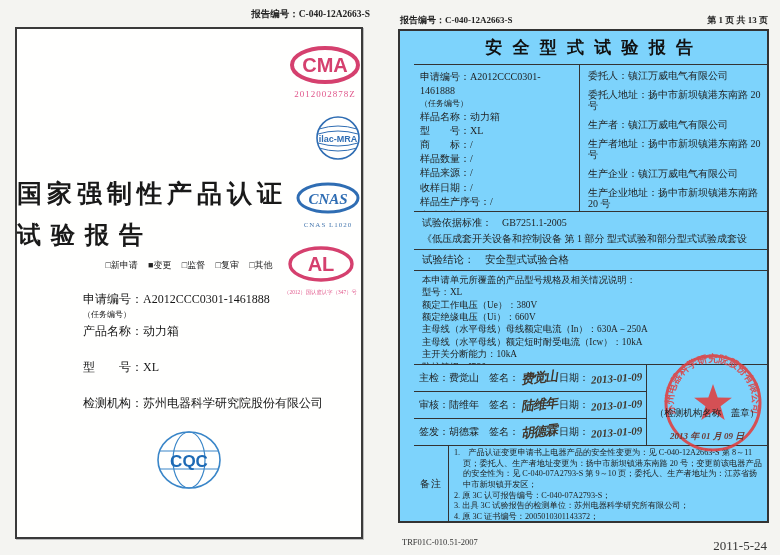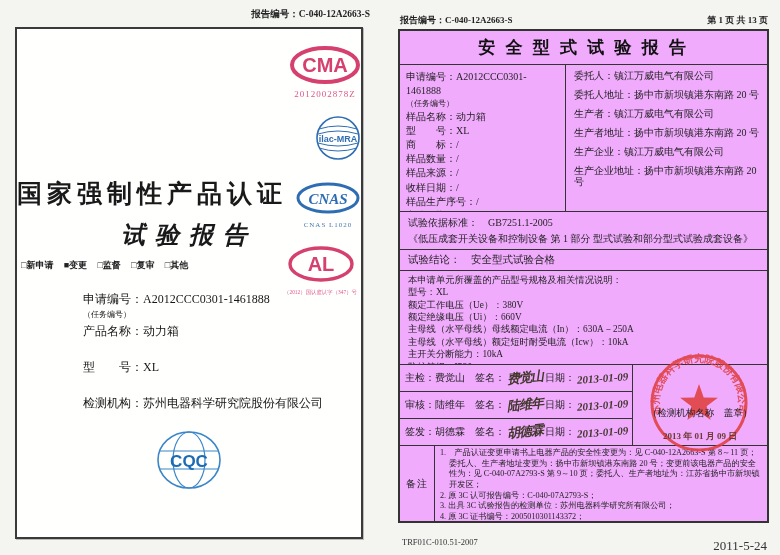--- a/index.html
+++ b/index.html
@@ -14,37 +14,37 @@
     font-size:9.5px;font-weight:bold;color:#222;}
   .left-page{position:absolute;left:15px;top:27px;width:344px;height:508px;
     background:#fffffe;border:2px solid #3a3a3a;box-shadow:1px 1px 0 #bbb;}
   .logo-row{display:flex;justify-content:center;align-items:flex-end;gap:16px;margin-top:16px;flex-direction:column;}
   .logo-block{text-align:center;}
   .logo-caption-red{font-size:9px;color:#e0558a;letter-spacing:1px;margin-top:0;}
   .logo-caption-tiny-red{font-size:6px;color:#e0558a;margin-top:1px;transform:scale(.9);}
   .logo-caption-blue{font-size:7px;color:#4a7ab0;margin-top:0px;letter-spacing:1px;}
   .lp-title1{position:absolute;top:148px;width:100%;
     font-size:25px;letter-spacing:5px;font-weight:600;color:#191919;}
-  .lp-title2{position:absolute;top:190px;width:100%;text-align:center;
-    font-size:24px;letter-spacing:10px;font-weight:600;color:#191919;font-style:italic;}
-  .lp-checkline{position:absolute;top:230px;width:100%;text-align:left;
-    font-size:9px;color:#222;font-weight:bold;}
+  .lp-title2{position:absolute;top:190px;width:100%;
+    font-size:24px;letter-spacing:10px;font-weight:600;color:#191919;}
+  .lp-checkline{position:absolute;top:230px;width:100%;text-align:center;
+    font-size:9px;color:#222;}
   .lp-checkline span{margin:0 4px;}
   .lp-fields{position:absolute;left:66px;top:262px;font-size:12px;color:#161616;}
   .lp-task-no{font-size:8px;margin-top:1px;}
   .lp-field-product{margin-top:3px;}
   .lp-field-model{margin-top:19px;}
   .lp-field-agency{margin-top:19px;}
   .cqc-wrap{position:absolute;top:400px;width:100%;display:flex;justify-content:center;}
   
   .rp-header{position:absolute;top:14px;left:400px;width:368px;display:flex;
     justify-content:space-between;font-size:9px;font-weight:bold;color:#222;}
   .rp-table{position:absolute;left:398px;top:29px;width:371px;height:494px;
-    background:#f0abfc;border:2px solid #333;box-sizing:border-box;
-    display:flex;flex-direction:column;}
+    background:#7dd3fc;border:2px solid #333;box-sizing:border-box;
+    display:flex;flex-direction:column;padding-left:14px;}
   .row-title{height:33px;flex:0 0 33px;border-bottom:1.6px solid #333;display:flex;
     align-items:center;justify-content:center;font-size:17px;font-weight:bold;
     letter-spacing:3px;color:#111;}
   .row-info{flex:0 0 146px;display:flex;border-bottom:1.6px solid #333;overflow:hidden;}
   .info-left{width:166px;border-right:1.6px solid #333;padding:5px 5px 0 6px;
     font-size:10px;line-height:1.42;box-sizing:border-box;}
   .info-left div:nth-child(2){font-size:8px;}
   .info-right{flex:1;padding:5px 6px 0 8px;font-size:10px;line-height:1.1;}
   .info-right div{margin-bottom:8px;}
   .row-standard{flex:0 0 38px;border-bottom:1.6px solid #333;padding:3px 8px;
@@ -60,21 +60,21 @@
   .sign-row:last-child{border-bottom:none;}
   .hand{font-style:italic;font-weight:bold;color:#41372c;font-size:13px;
     display:inline-block;transform:rotate(-6deg);letter-spacing:-1px;margin:0 2px;}
   .hand-date{font-style:italic;font-weight:bold;color:#41372c;font-size:11px;
     display:inline-block;transform:rotate(-4deg);letter-spacing:0px;margin-left:2px;}
   .sign-right{flex:1;position:relative;overflow:visible;}
   .stamp-svg{position:absolute;top:-14px;left:14px;}
   .stamp-caption{position:absolute;bottom:25px;width:100%;text-align:center;
     font-size:9.5px;color:#222;}
   .stamp-date{position:absolute;bottom:2px;width:100%;text-align:center;
-    font-size:9px;font-weight:bold;color:#6b3a33;}
+    font-size:9px;font-style:italic;font-weight:bold;color:#6b3a33;}
   .row-remarks{flex:1;display:flex;font-size:8.2px;overflow:hidden;}
   .remarks-label{width:34px;border-right:1px solid #333;display:flex;align-items:center;
     justify-content:center;font-size:10px;letter-spacing:1px;}
   .remarks-body{flex:1;padding:2px 5px;line-height:1.3;}
   .remarks-body div{padding-left:9px;text-indent:-9px;}
   .rp-footer-left{position:absolute;left:402px;top:537px;font-size:8.5px;color:#333;}
   .rp-footer-right{position:absolute;right:13px;top:538px;font-size:13px;color:#333;}
 </style>
 </head>
 <body>

